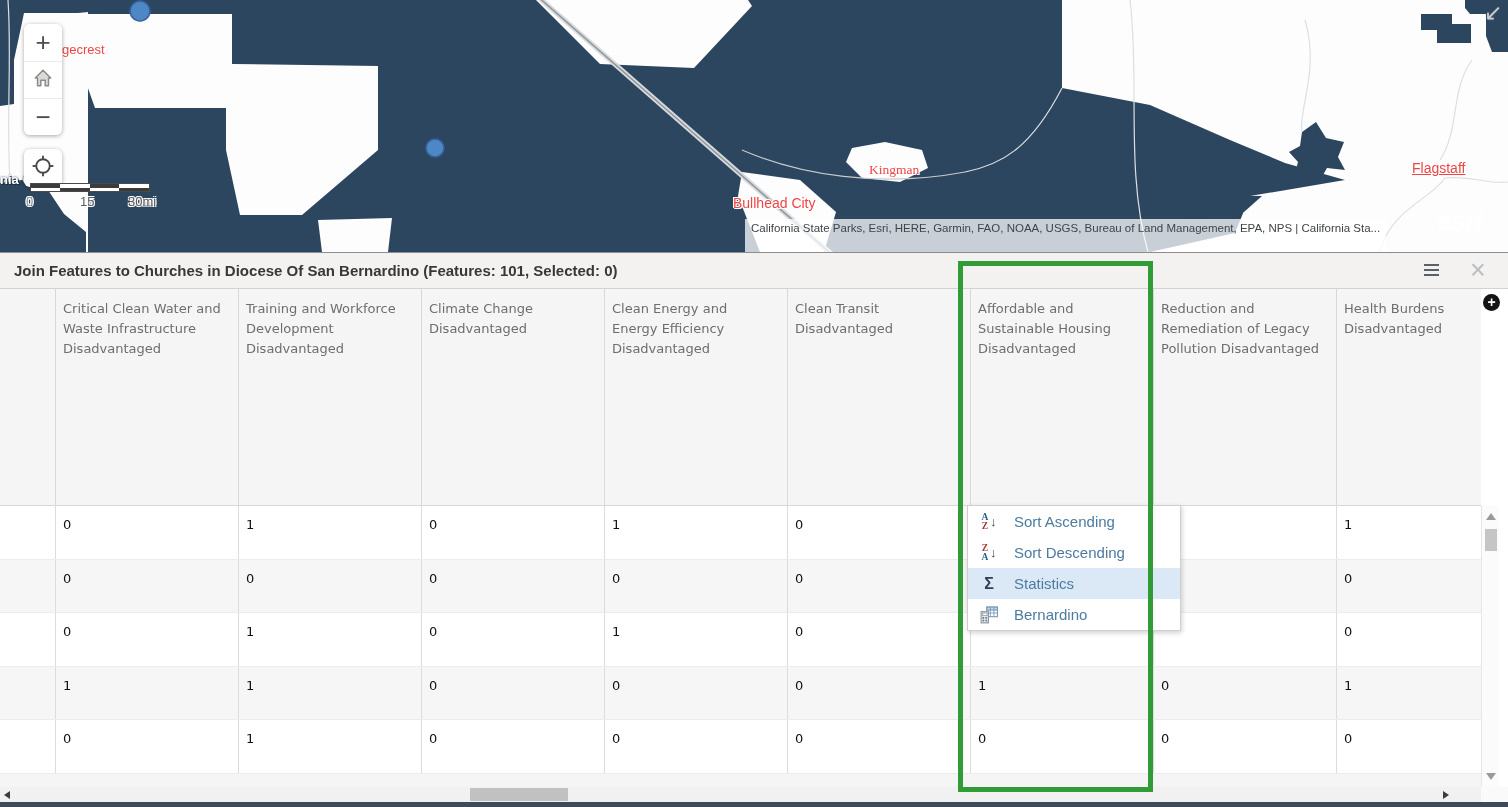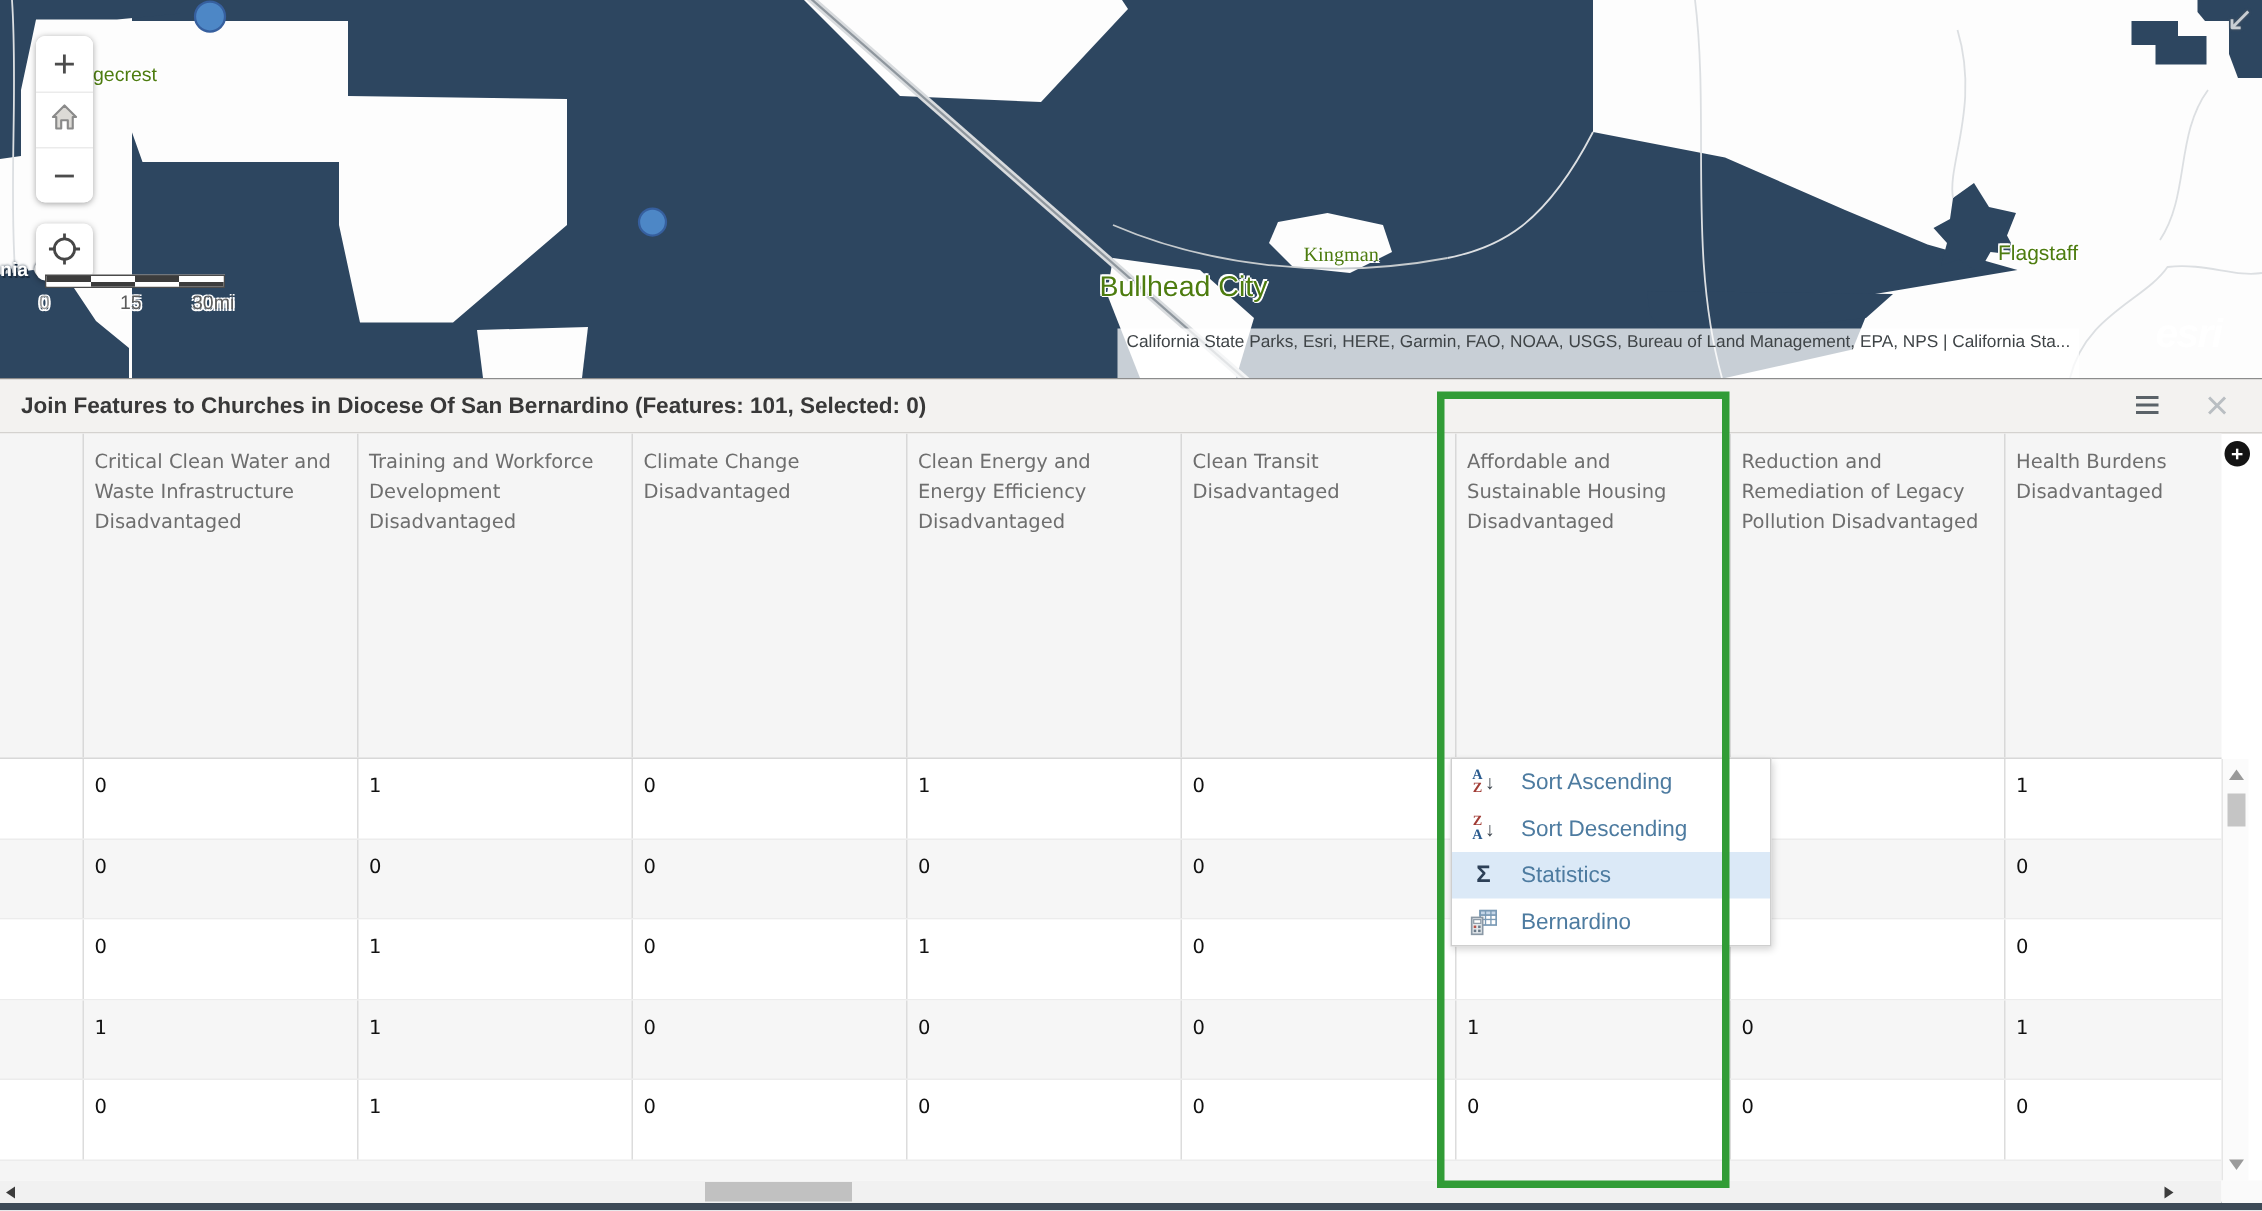--- a/index.html
+++ b/index.html
@@ -3,21 +3,21 @@
 <meta charset="utf-8">
 <style>
   * { margin:0; padding:0; box-sizing:border-box; }
   html,body { background:#ffffff; }
   body { font-family:"Liberation Sans", sans-serif; }
   #screen { position:relative; width:1508px; height:807px; overflow:hidden; background:#fff; }
 
   
   #map { position:absolute; left:0; top:0; width:1508px; height:252px; background:#fdfdfd; overflow:hidden; }
   #map svg.basemap { position:absolute; left:0; top:0; }
-  .map-label { position:absolute; color:#4d7c0f; font-size:13px;
+  .map-label { position:absolute; color:#ef4444; font-size:13px;
     text-shadow:-1px 0 #fff,1px 0 #fff,0 -1px #fff,0 1px #fff,1px 1px #fff,-1px -1px #fff; white-space:nowrap;text-align:center; }
   .map-label-dark { position:absolute; color:#fff; font-size:13px; font-weight:bold;
     text-shadow:0 0 2px #1d2e41,1px 1px 0 #1d2e41; white-space:nowrap; }
 
   .zoom-stack { position:absolute; left:24px; top:24px; width:38px; background:#fff; border-radius:6px;
     box-shadow:0 1px 4px rgba(0,0,0,.35); overflow:hidden; }
   .map-btn { width:38px; height:37px; display:flex; align-items:center; justify-content:center;
     background:#fff; cursor:pointer; font-size:26px; color:#4c4c4c; font-weight:400; }
   .map-btn + .map-btn { border-top:1px solid #ebebeb; }
   .locate-btn { position:absolute; left:24px; top:149px; width:38px; height:38px; background:#fff; border-radius:6px;
@@ -134,23 +134,23 @@
       <path d="M742,150 C800,175 880,188 965,172" fill="none" stroke="#c5cacd" stroke-width="1.2"></path>
 
       <path d="M537,-4 L836,258" stroke="#d8dbde" stroke-width="5" fill="none"></path>
       <path d="M537,-4 L836,258" stroke="#8f979e" stroke-width="1.5" fill="none"></path>
 
       <circle cx="140" cy="11" r="10" fill="#4d87c6" stroke="#365f9e" stroke-width="1.5"></circle>
       <circle cx="435" cy="148" r="9" fill="#4d87c6" stroke="#365f9e" stroke-width="1.5"></circle>
     </svg>
 
     <div class="map-label" style="left:62px; top:42px;">gecrest</div>
-    <div class="map-label" style="left:733px; top:181px; font-size:19px;">Bullhead City</div>
+    <div class="map-label" style="left:733px; top:195px; font-size:14px;">Bullhead City</div>
     <div class="map-label" style="left:869px; top:162px; font-size:13.5px;font-family:Liberation Serif, serif;">Kingman</div>
-    <div class="map-label" style="left:1332px; top:160px; font-size:14px;">Flagstaff</div>
+    <div class="map-label" style="left:1412px; top:160px; font-size:14px;text-decoration:underline;">Flagstaff</div>
     <div class="map-label-dark" style="left:0px; top:172px;">nia C</div>
 
     <div class="zoom-stack">
       <div class="map-btn">+</div>
       <div class="map-btn">
         <span>
           <svg width="22" height="22" viewBox="0 0 20 20">
               <path d="M10,3 L3,10 H5 V17 H8 V12 H12 V17 H15 V10 H17 Z" fill="#dcdad6" stroke="#8a8a8a" stroke-width="1.3" stroke-linejoin="round"></path>
             </svg>
         </span>

